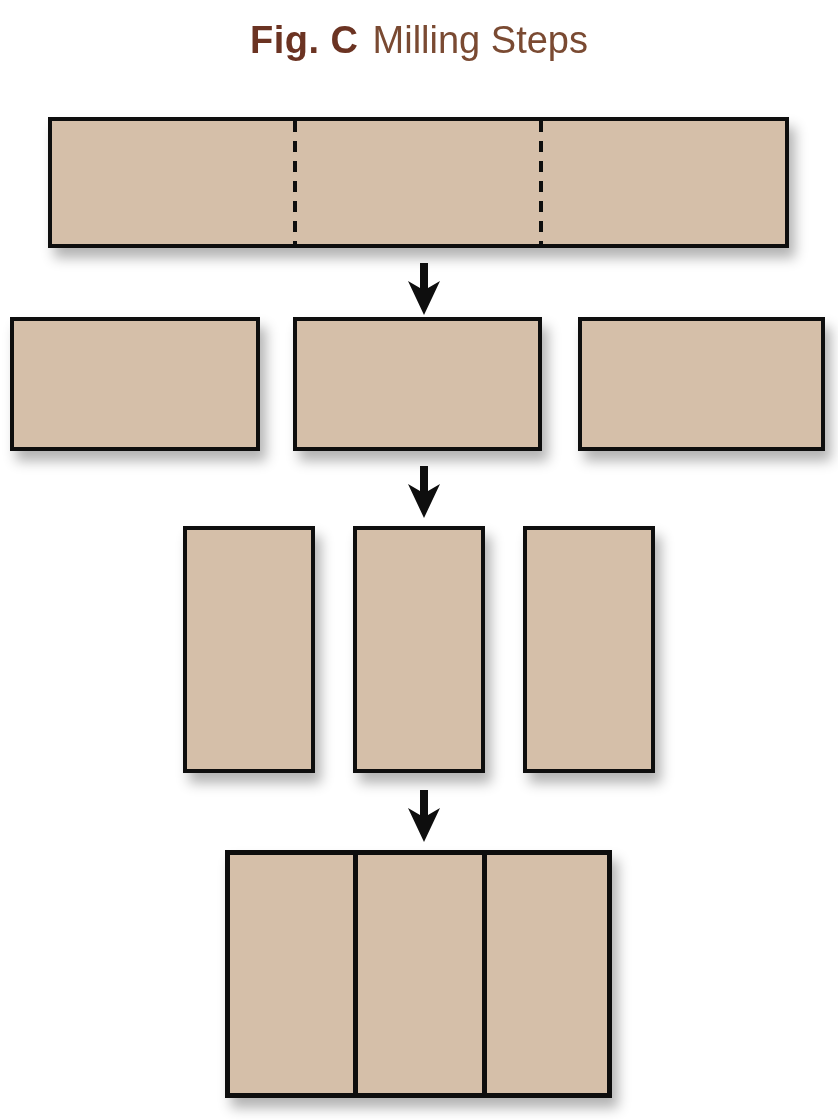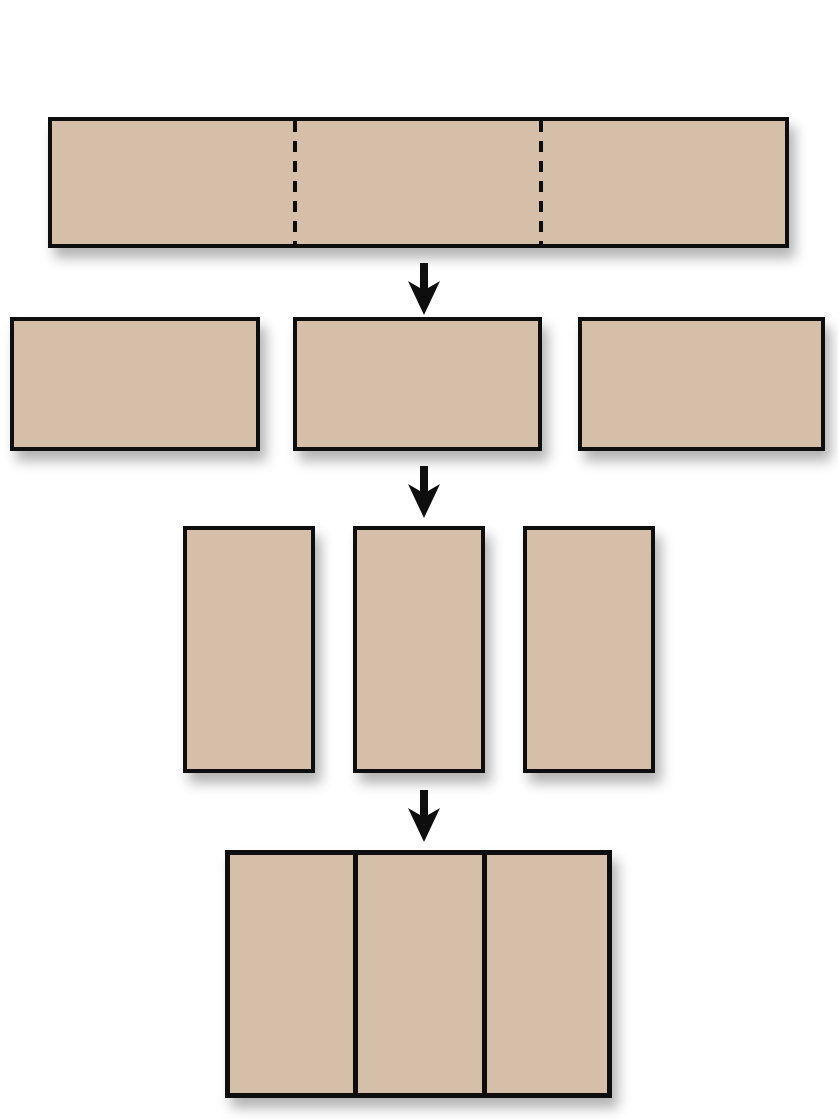--- a/index.html
+++ b/index.html
@@ -97,20 +97,23 @@
   .arrow-1 { left: 407px; top: 263px; }
   .arrow-2 { left: 407px; top: 466px; }
   .arrow-3 { left: 407px; top: 790px; }
   .arrow polygon { fill: var(--outline); }
 </style>
 </head>
 <body>
 
 <div class="canvas">
 
+  <div class="title">
+    <span class="title-label">Fig. C</span><span class="title-caption">Milling Steps</span>
+  </div>
 
   <div class="board board-1">
     <div class="cut-dashed c1"></div>
     <div class="cut-dashed c2"></div>
   </div>
 
   <svg class="arrow arrow-1" viewBox="0 0 34 52" aria-hidden="true">
     <polygon points="17,52 1,18 13,25 13,0 21,0 21,25 33,18"></polygon>
   </svg>
 

